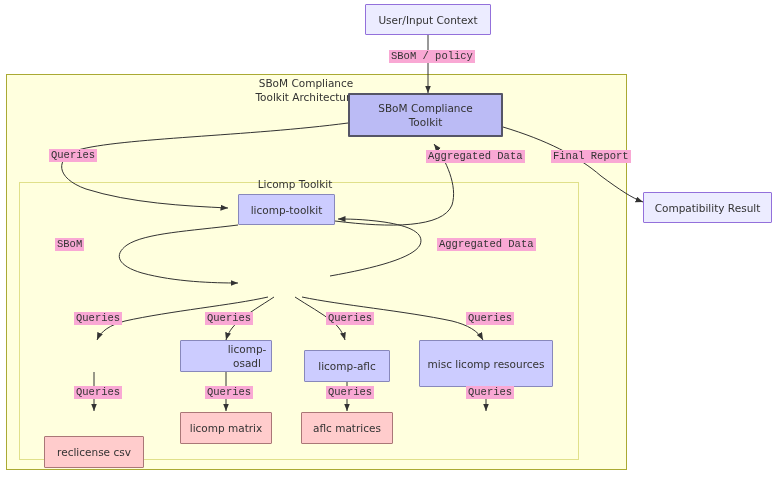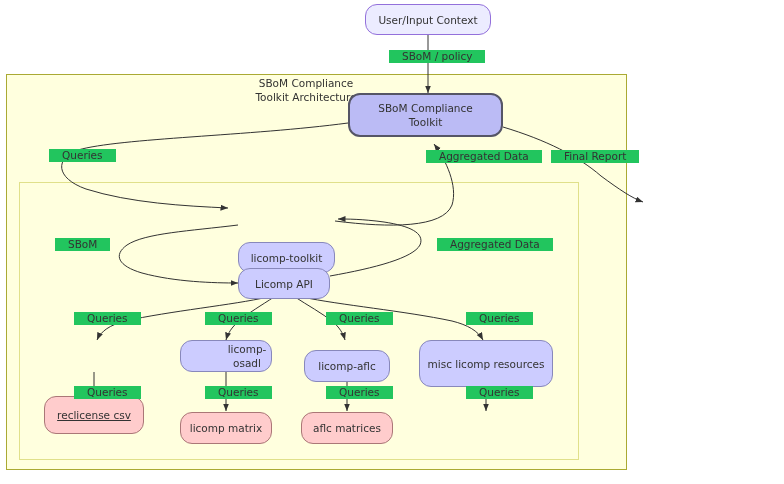--- a/index.html
+++ b/index.html
@@ -49,21 +49,21 @@
   .node {
     position: absolute;
     box-sizing: border-box;
     display: flex;
     align-items: center;
     justify-content: center;
     text-align: center;
     font-size: 10.5px;
     line-height: 14px;
     color: #333333;
-    border-radius: 12px;
+    border-radius: 1px;
     white-space: pre-line;
   }
   .node.lilac {
     background: #ececff;
     border: 1px solid #9370db;
   }
   .node.blue {
     background: #ccccff;
     border: 1px solid #8888bb;
   }
@@ -73,37 +73,39 @@
   }
   .node.pink {
     background: #ffcccc;
     border: 1px solid #aa7777;
   }
   .edge-label {
     position: absolute;
     font-size: 10.5px;
     line-height: 13px;
     color: #333333;
-    background: #22c55e;
-    padding: 0 13px;
+    background: #f9a8d4;
+    padding: 0 2px;
     white-space: nowrap;
+    font-family: Liberation Mono, monospace;
   }
 </style>
 </head>
 <body>
 
 <div id="canvas">
 
   <div class="cluster outer" style="left:6px; top:74px; width:621px; height:396px;"></div>
 
   <div class="cluster inner" style="left:19px; top:182px; width:560px; height:278px;"></div>
 
   <div class="cluster-label" style="left:246px; top:76px; width:120px;">SBoM Compliance
 Toolkit Architecture</div>
 
+  <div class="cluster-label" style="left:235px; top:177px; width:120px;">Licomp Toolkit</div>
 
   <svg class="edges" viewBox="0 0 784 484">
     <defs>
       <marker id="arrow" markerWidth="9" markerHeight="9" refX="7.5" refY="3" orient="auto" markerUnits="strokeWidth">
         <path d="M0,0 L7.5,3 L0,6 z" fill="#333333"></path>
       </marker>
     </defs>
     <g fill="none" stroke="#333333" stroke-width="1" marker-end="url(#arrow)">
 
       <path d="M428,35 L428,93"></path>
@@ -131,33 +133,33 @@
       <path d="M347,372 L347,411"></path>
       <path d="M486,372 L486,411"></path>
     </g>
   </svg>
 
   <div class="node lilac" style="left:365px; top:4px; width:126px; height:31px;">User/Input Context</div>
 
   <div class="node blue-strong" style="left:348px; top:93px; width:155px; height:44px;">SBoM Compliance
 Toolkit</div>
 
+  <div class="node lilac" style="left:643px; top:192px; width:129px; height:31px;">Compatibility Result</div>
 
-  <div class="node blue" style="left:238px; top:194px; width:97px; height:31px;margin-top:48px;">licomp-toolkit</div>
+  <div class="node blue" style="left:238px; top:194px; width:97px; height:31px;">licomp-toolkit</div>
 
-  <div class="node blue" style="left:238px; top:268px; width:92px; height:31px;">Licomp API</div>
 
 
   <div class="node blue" style="left:180px; top:340px; width:92px; height:32px;padding-left:42px;">licomp-osadl</div>
 
   <div class="node blue" style="left:304px; top:340px; width:86px; height:32px;margin-top:10px;">licomp-aflc</div>
 
   <div class="node blue" style="left:419px; top:340px; width:134px; height:47px;">misc licomp resources</div>
 
-  <div class="node pink" style="left:44px; top:396px; width:100px; height:38px;text-decoration:underline;">reclicense csv</div>
+  <div class="node pink" style="left:44px; top:436px; width:100px; height:32px;">reclicense csv</div>
 
   <div class="node pink" style="left:180px; top:412px; width:92px; height:32px;">licomp matrix</div>
 
   <div class="node pink" style="left:301px; top:412px; width:92px; height:32px;">aflc matrices</div>
 
 
   <div class="edge-label" style="left:389px; top:50px;">SBoM / policy</div>
 
   <div class="edge-label" style="left:49px; top:149px;">Queries</div>
 

